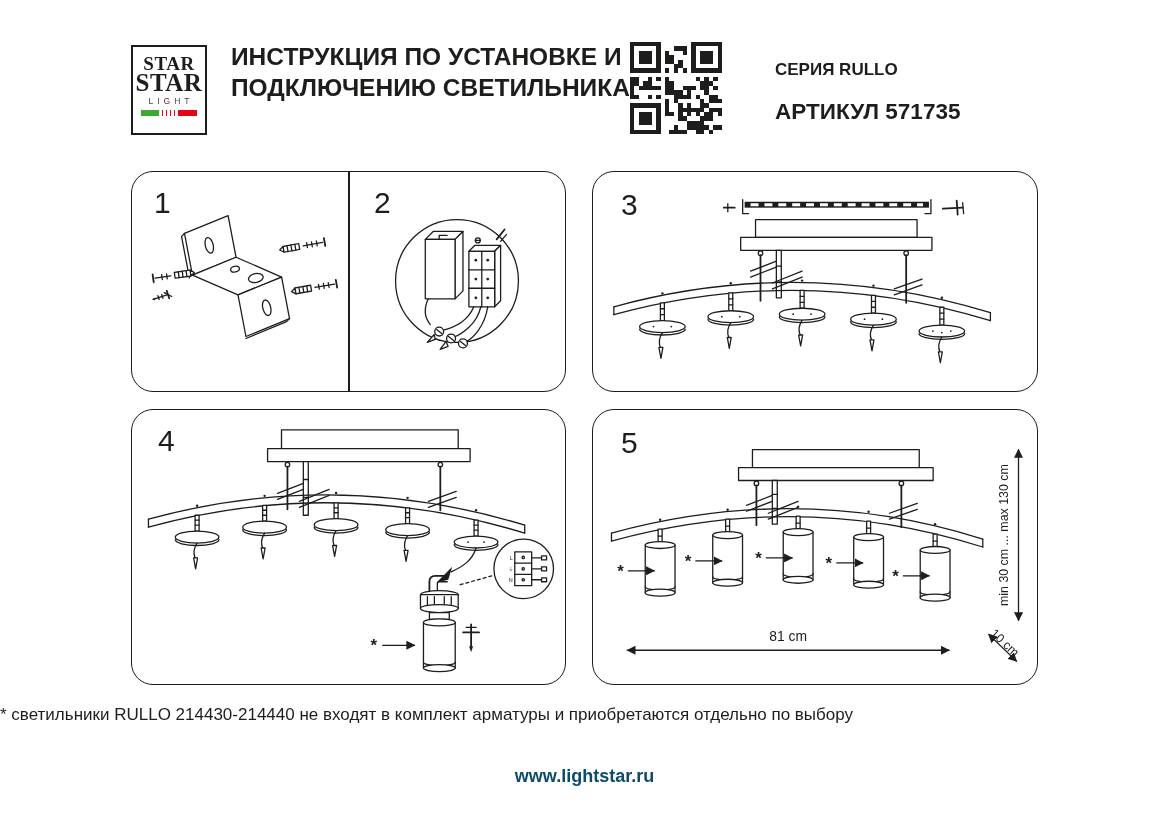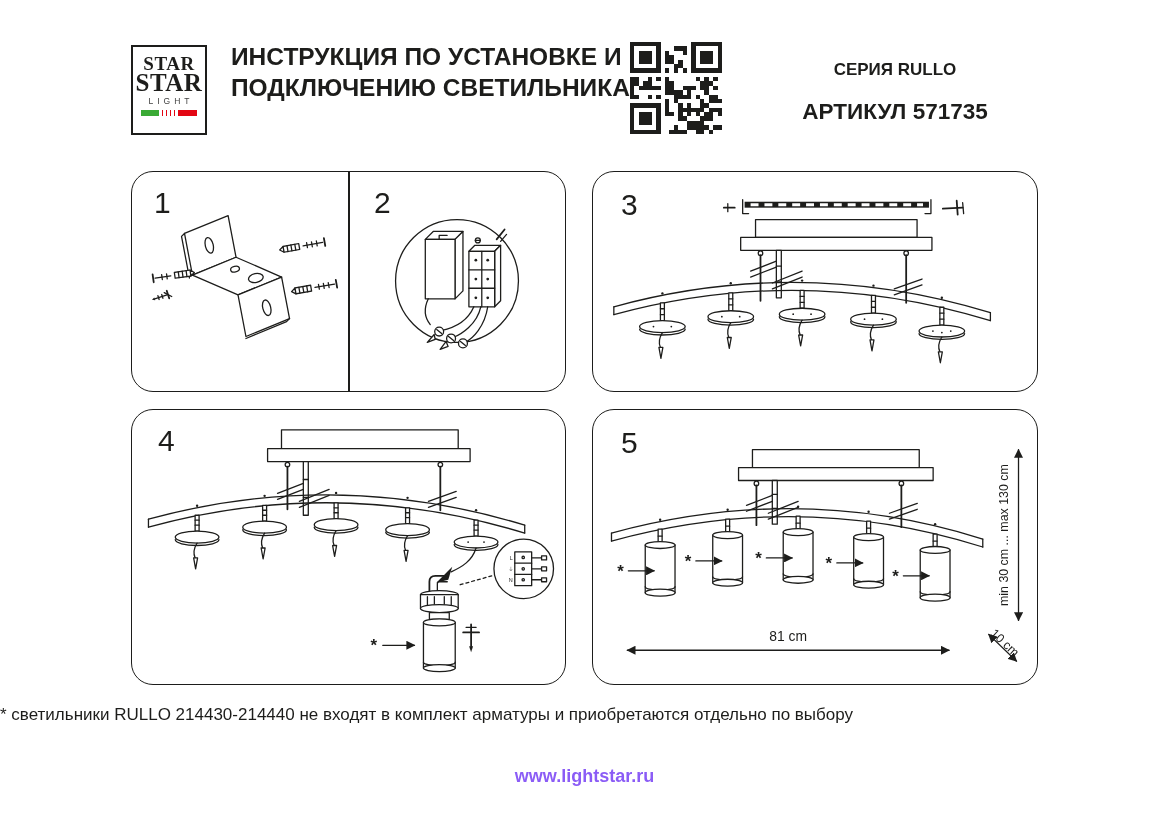--- a/index.html
+++ b/index.html
@@ -10,21 +10,21 @@
             border:2px solid #1d1d1b;box-sizing:border-box;text-align:center;padding-top:8px;}
   .logo-light{font-family:"Liberation Serif",serif;font-weight:700;font-size:19px;line-height:18px;letter-spacing:.5px;}
   .logo-star {font-family:"Liberation Serif",serif;font-weight:700;font-size:25px;line-height:20px;letter-spacing:.5px;}
   .logo-group{font-size:8.5px;letter-spacing:4px;color:#3f3f3e;margin-top:3px;text-indent:4px;}
   .flag{display:flex;width:56px;height:6px;margin:4px auto 0;}
   .flag .g{width:18px;background:#3aaa35;}
   .flag .w{width:20px;background:repeating-linear-gradient(90deg,#fff 0 3px,#e30613 3px 4px);}
   .flag .r{width:18px;background:#e30613;}
   .title{position:absolute;left:231px;top:41px;font-weight:bold;font-size:24.5px;line-height:31px;color:#1d1d1b;}
   .qr{position:absolute;left:630px;top:42px;width:92px;height:92px;shape-rendering:crispEdges;}
-  .series-block{position:absolute;left:775px;top:60px;width:240px;text-align:center;}
+  .series-block{position:absolute;left:775px;top:60px;width:240px;text-align:left;}
   .series-label{font-weight:bold;font-size:17px;}
   .article-label{font-weight:bold;font-size:22.5px;margin-top:19px;}
   
   .panel{position:absolute;border:1.5px solid #1d1d1b;border-radius:22px;box-sizing:border-box;background:#fff;}
   .panel12{left:131px;top:171px;width:435px;height:221px;}
   .panel3 {left:592px;top:171px;width:446px;height:221px;}
   .panel4 {left:131px;top:409px;width:435px;height:276px;}
   .panel5 {left:592px;top:409px;width:446px;height:276px;}
   .divider{position:absolute;left:216px;top:0;bottom:0;width:1.5px;background:#1d1d1b;}
   .step-num{position:absolute;font-size:30px;font-weight:400;color:#1d1d1b;}
@@ -34,21 +34,21 @@
   .fillw{fill:#fff;stroke:#1d1d1b;stroke-width:1.3;stroke-linejoin:round;}
   .blk{fill:#1d1d1b;stroke:none;}
   .thick{stroke-width:1.8;}
   svg text{font-family:"Liberation Sans",sans-serif;fill:#1d1d1b;}
   .dim-text{font-size:14px;}
   .dim-text-sm{font-size:12.5px;}
   .ast{font-size:17px;font-weight:bold;}
   .tiny{font-size:5.5px;}
   
   .footnote{position:absolute;left:0;top:705px;width:100%;text-align:left;font-size:17px;color:#1d1d1b;}
-  .website{position:absolute;left:0;top:766px;width:100%;text-align:center;font-size:18px;font-weight:bold;color:#8b5cf6;}
+  .website{position:absolute;left:0;top:766px;width:100%;text-align:center;font-size:18px;font-weight:bold;color:#0c4a6e;}
 </style>
 </head>
 <body>
 
 <div class="page">
 
   <div class="logo-box">
     <div class="logo-light">STAR</div>
     <div class="logo-star">STAR</div>
     <div class="logo-group">LIGHT</div>

